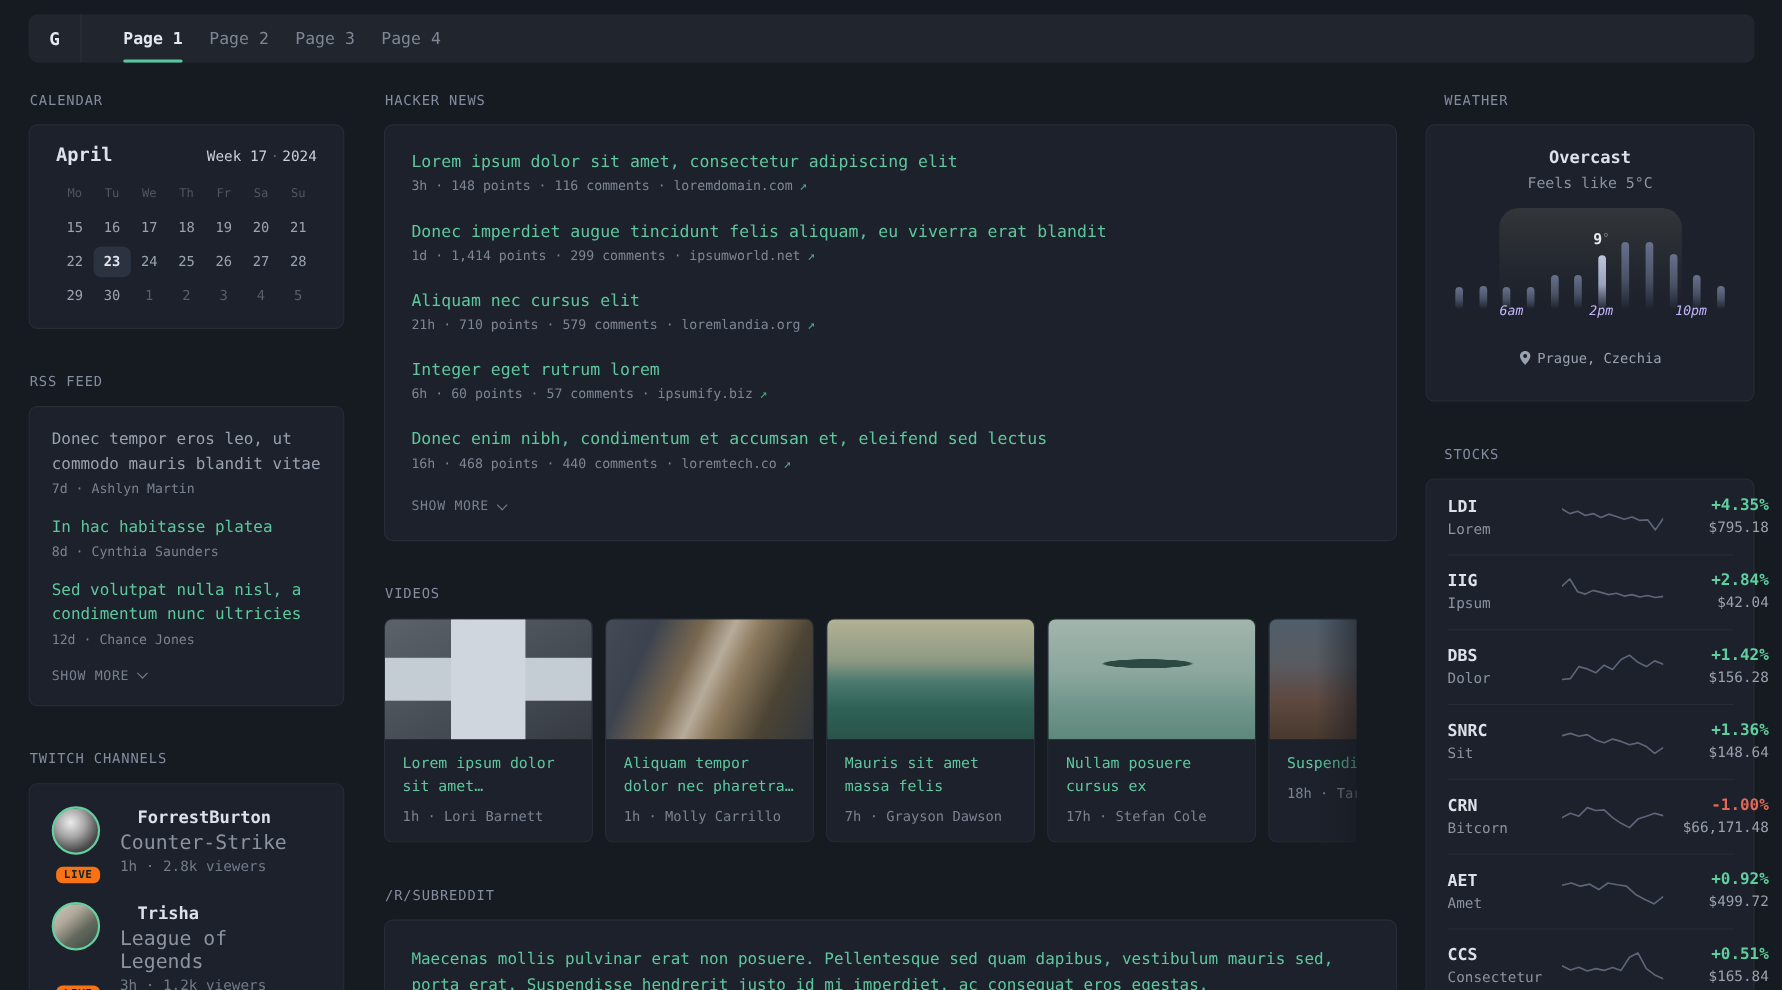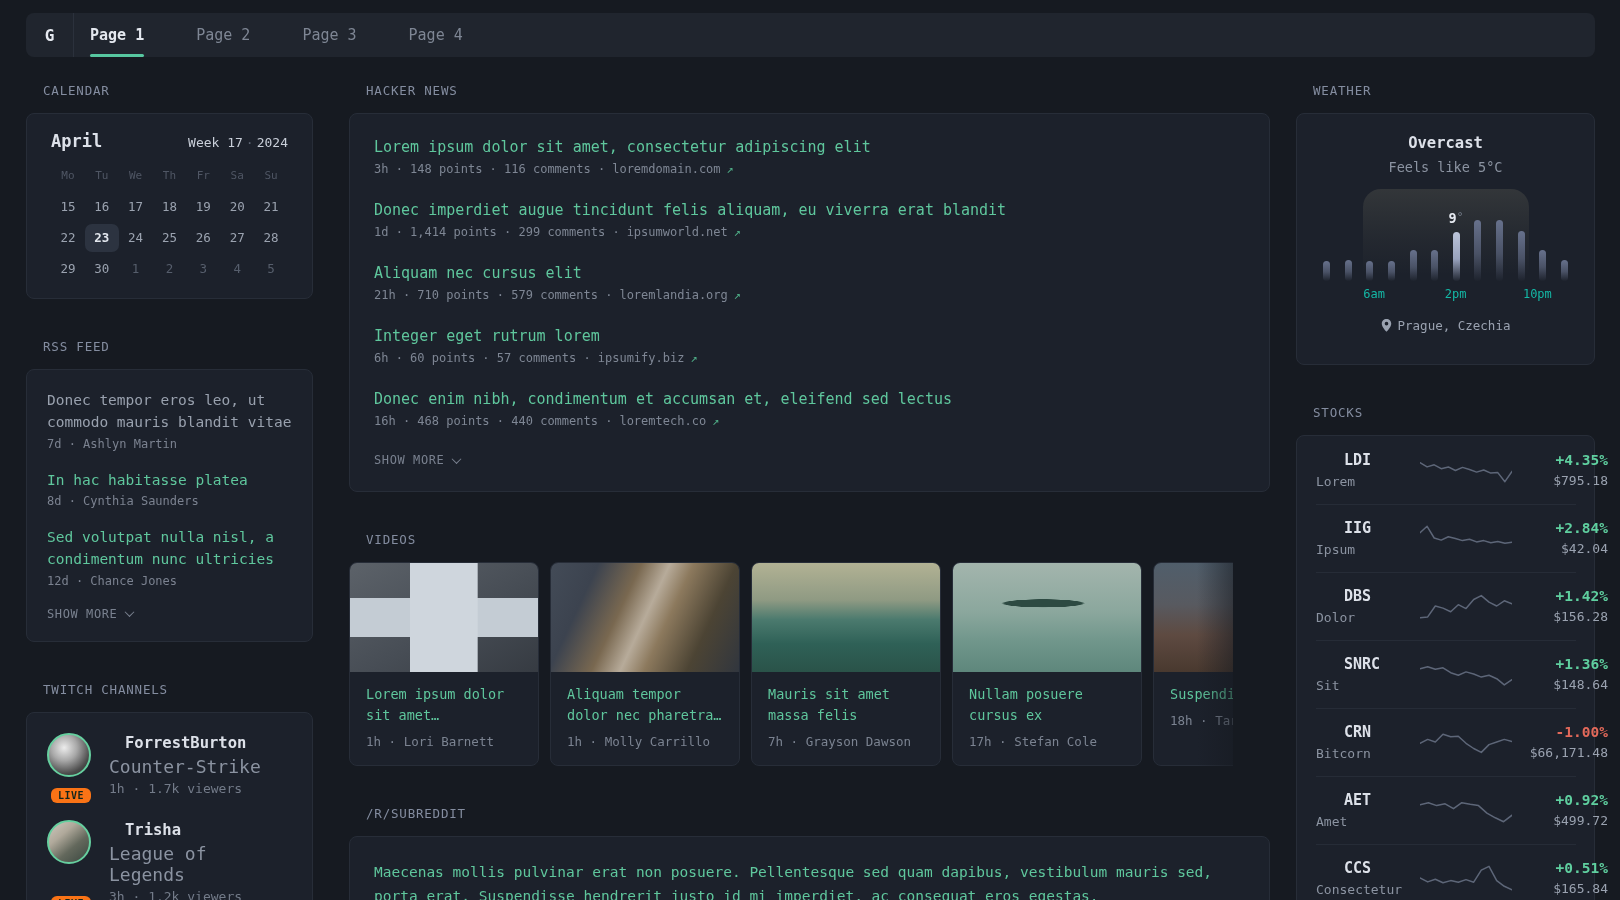--- a/index.html
+++ b/index.html
@@ -13,36 +13,36 @@
   .page { width:1620px; height:900px; padding:13px 25px 0 26px; overflow:hidden; }
 
   
   .nav {
     height:44px; background:#20252e; border-radius:8px;
     display:flex; align-items:stretch; overflow:hidden;
   }
   .nav-logo { width:47px; display:flex; align-items:center; justify-content:center;
     font-weight:bold; font-size:16px; color:#e6eaf1; }
   .nav-divider { width:1px; background:#2b313c; }
-  .nav-tabs { display:flex; align-items:stretch; margin-left:16px;gap:28px; }
+  .nav-tabs { display:flex; align-items:stretch; margin-left:38px; }
   .tab { position:relative; display:flex; align-items:center; font-size:15px;
     color:#7e8694; margin-right:24px; cursor:pointer; white-space:pre; }
   .tab.active { color:#e3e7ee; font-weight:bold; }
   .tab.active::after { content:""; position:absolute; left:0; right:0; bottom:0;
     height:3px; border-radius:3px; background:#57c7a0; }
 
   
   .columns { display:flex; margin-top:26px; align-items:flex-start; }
   .col-left  { width:287px; margin-right:36px; flex:none; }
   .col-mid   { width:921px; margin-right:26px; flex:none; }
   .col-right { width:299px; flex:none; }
 
   .section { margin-bottom:40px; }
   .section-title { font-size:12.5px; letter-spacing:0.8px; color:#848da0; margin:0 0 15px 17px; }
-  .col-mid .section-title, .col-left .section-title { margin-left:17px; }
+  .col-mid .section-title, .col-left .section-title { margin-left:1px; }
   .card {
     background:#1c212b; border:1px solid #272d38; border-radius:8px;
   }
 
   
   .calendar-card { padding:17px 24px 15px; }
   .cal-head { display:flex; align-items:baseline; justify-content:space-between; }
   .cal-month { font-size:17px; font-weight:bold; color:#dde1e9; }
   .cal-week { font-size:13px; color:#c9cfd9; }
   .cal-week .dot { color:#5a6270; margin:0 3px; }
@@ -123,30 +123,30 @@
   .w-daylight { position:absolute; bottom:20px; height:96px; border-radius:18px;
     background:linear-gradient(180deg, rgba(214,206,160,0.12) 0%, rgba(214,206,160,0.04) 55%, rgba(214,206,160,0) 90%); }
   .w-bars { position:absolute; left:2px; right:2px; bottom:24px; height:70px;
     display:flex; align-items:flex-end; justify-content:space-between; }
   .wbar { width:7px; border-radius:4px;
     background:linear-gradient(180deg,#67718c 0%,#4a5266 55%,rgba(60,66,82,0.05) 100%); }
   .wbar.current { background:linear-gradient(180deg,#bcc5da 0%,#98a2bd 55%,rgba(120,130,155,0.05) 100%); }
   .w-temp { position:absolute; font-size:13.5px; font-weight:bold; color:#e6eaf1; transform:translateX(-50%); }
   .w-temp .deg { color:#79818f; font-weight:normal; font-size:11px; vertical-align:top; }
   .w-times { position:absolute; left:2px; right:2px; bottom:0; height:16px; }
-  .w-time { position:absolute; transform:translateX(-50%); font-size:12px; color:#14b8a6; bottom:4px; }
+  .w-time { position:absolute; transform:translateX(-50%); font-size:12px; color:#c4b5fd; bottom:16px;font-style:italic; }
   .w-loc { margin-top:13px; font-size:12.5px; color:#9aa2b0; display:flex; align-items:center; justify-content:center; gap:6px; }
   .pin-icon { width:11px; height:13px; flex:none; }
 
   
   .stocks-card { padding:1px 18px 10px 19px; }
   .stock-row { display:flex; align-items:center; padding:14px 0 15px; border-top:1px solid #262c37; }
   .stock-row:first-child { border-top:none; }
   .stock-left { width:104px; flex:none; }
-  .stock-sym { font-size:15px; font-weight:bold; color:#dde1e9;margin-left:28px; }
+  .stock-sym { font-size:15px; font-weight:bold; color:#dde1e9; }
   .stock-name { font-size:13px; color:#8b93a1; margin-top:5px; }
   .stock-spark { flex:1; display:flex; justify-content:center; align-items:center; height:32px; }
   .stock-right { width:96px; flex:none; text-align:right; }
   .stock-change { font-size:14.5px; font-weight:bold; }
   .stock-change.up { color:#5fcf9f; }
   .stock-change.down { color:#e2695a; }
   .stock-price { font-size:13px; color:#9aa2b0; margin-top:5px; }
 </style>
 </head>
 <body>
@@ -234,21 +234,21 @@
         <div class="section-title">TWITCH CHANNELS</div>
         <div class="card twitch-card">
           <div class="tw-item">
             <div class="tw-avatar-wrap">
               <div class="tw-avatar av-1"></div>
               <div class="live-badge">LIVE</div>
             </div>
             <div>
               <div class="tw-name">ForrestBurton</div>
               <div class="tw-cat">Counter-Strike</div>
-              <div class="tw-meta">1h · 1.7k viewers</div>
+              <div class="tw-meta">1h · 2.8k viewers</div>
             </div>
           </div>
           <div class="tw-item">
             <div class="tw-avatar-wrap">
               <div class="tw-avatar av-2"></div>
               <div class="live-badge">LIVE</div>
             </div>
             <div>
               <div class="tw-name">Trisha</div>
               <div class="tw-cat">League of Legends</div>

